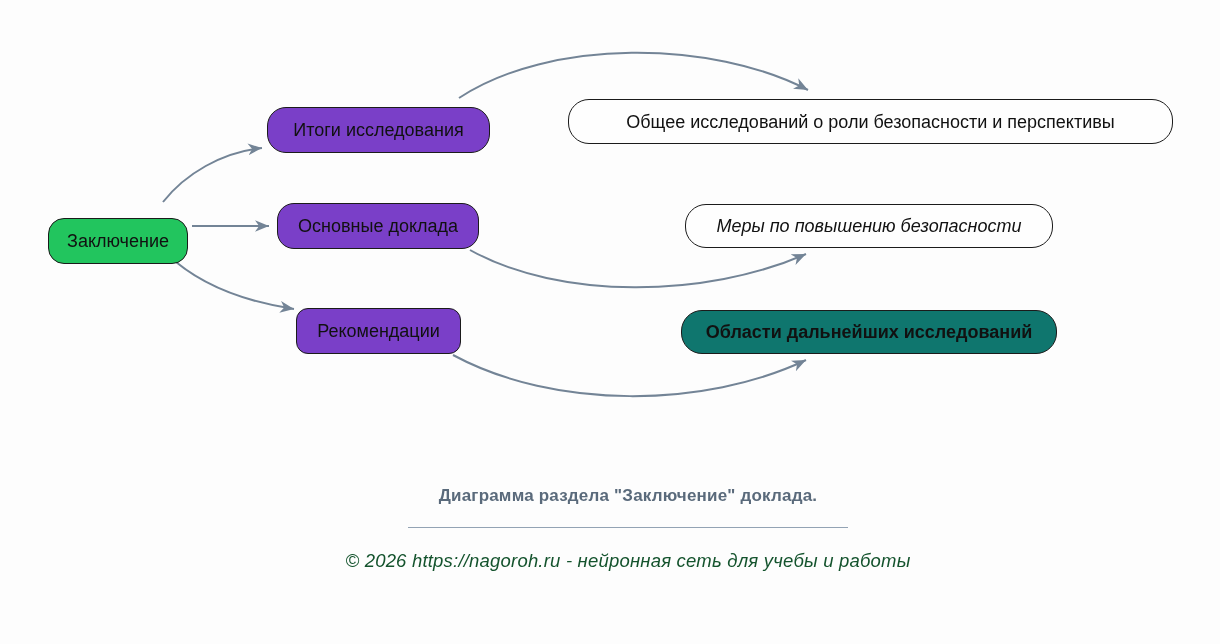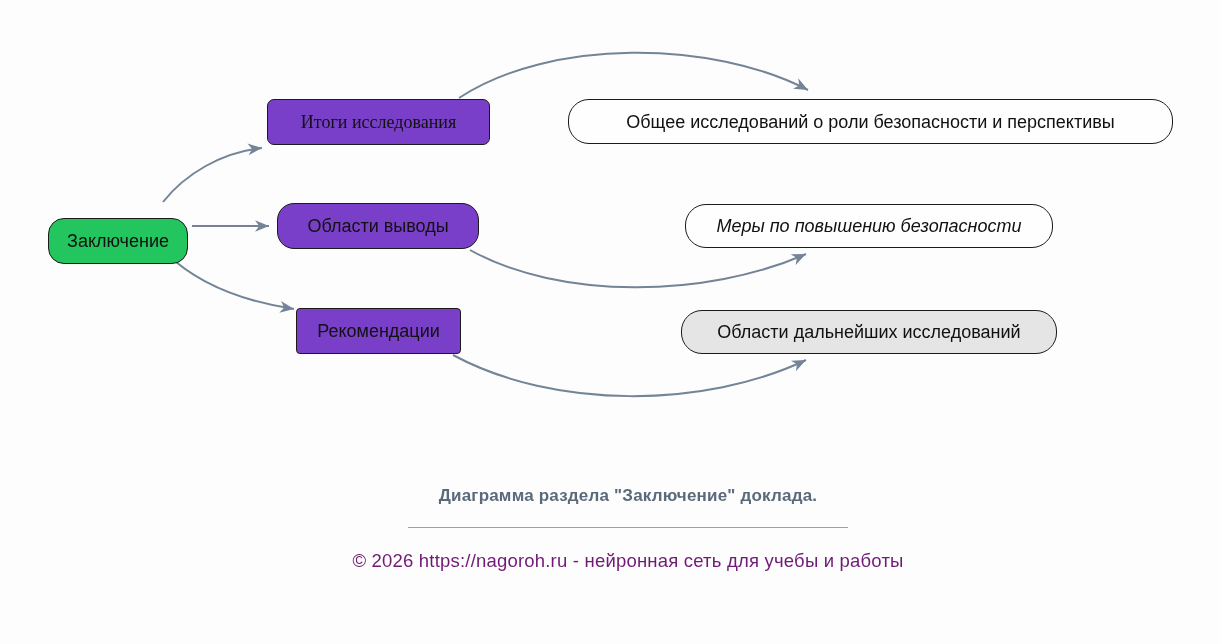--- a/index.html
+++ b/index.html
@@ -17,23 +17,23 @@
     display: flex; align-items: center; justify-content: center;
     box-sizing: border-box;
     border: 1.6px solid #1b1b1b;
     color: #111111;
     font-size: 18px;
     line-height: 1;
     white-space: nowrap;
     text-align: center;
   }
   .node.root   { left: 48px;  top: 203px; width: 140px; height: 46px; border-radius: 16px; }
-  .node.b1     { left: 267px; top: 99px;  width: 223px; height: 46px; border-radius: 7px; font-family: Liberation Serif, serif; }
+  .node.b1     { left: 267px; top: 107px;  width: 223px; height: 46px; border-radius: 19px; }
   .node.b2     { left: 277px; top: 203px; width: 202px; height: 46px; border-radius: 17px; }
-  .node.b3     { left: 296px; top: 308px; width: 165px; height: 46px; border-radius: 4px; }
+  .node.b3     { left: 296px; top: 308px; width: 165px; height: 46px; border-radius: 12px; }
   .node.l1     { left: 568px; top: 99px;  width: 605px; height: 45px; border-radius: 21px; }
   .node.l2     { left: 685px; top: 204px; width: 368px; height: 44px; border-radius: 21px; }
   .node.l3     { left: 681px; top: 310px; width: 376px; height: 44px; border-radius: 21px; }
   .bottom-block {
     position: absolute; left: 36px; right: 0; top: 486px;
     text-align: center;
   }
   .caption-title {
     font-size: 17px;
     font-weight: bold;
@@ -66,29 +66,29 @@
     <path d="M163,250 C192,280 235,300 294,309" fill="none" stroke="currentColor" stroke-width="2" marker-end="url(#arrow)"></path>
     <path d="M459,98 C550,38 712,40 808,90" fill="none" stroke="currentColor" stroke-width="2" marker-end="url(#arrow)"></path>
     <path d="M470,250 C560,300 706,298 806,254" fill="none" stroke="currentColor" stroke-width="2" marker-end="url(#arrow)"></path>
     <path d="M453,355 C555,410 705,408 806,360" fill="none" stroke="currentColor" stroke-width="2" marker-end="url(#arrow)"></path>
   </svg>
 
   <div class="node root" style="background: #22c55e; margin-top: 15px;">Заключение</div>
 
   <div class="node b1" style="background: rgb(122, 63, 200);">Итоги исследования</div>
 
-  <div class="node b2" style="background: rgb(122, 63, 200);">Области выводы</div>
+  <div class="node b2" style="background: rgb(122, 63, 200);">Основные доклада</div>
 
   <div class="node b3" style="background: rgb(122, 63, 200);">Рекомендации</div>
 
   <div class="node l1" style="background: rgb(254, 254, 254);">Общее исследований о роли безопасности и перспективы</div>
 
   <div class="node l2" style="background: rgb(254, 254, 254); font-style: italic;">Меры по повышению безопасности</div>
 
-  <div class="node l3" style="background: #e5e5e5;">Области дальнейших исследований</div>
+  <div class="node l3" style="background: #0f766e; font-weight: bold;">Области дальнейших исследований</div>
 
   <div class="bottom-block">
     <div class="caption-title" style="color: rgb(90, 106, 123);">Диаграмма раздела "Заключение" доклада.</div>
     <div class="caption-divider" style="border-bottom-color: rgb(147, 163, 180);"></div>
-    <div class="footer-text" style="color: #701a75;">© 2026 https://nagoroh.ru - нейронная сеть для учебы и работы</div>
+    <div class="footer-text" style="color: #14532d; font-style: italic;">© 2026 https://nagoroh.ru - нейронная сеть для учебы и работы</div>
   </div>
 
 </div>
 
 </body></html>

